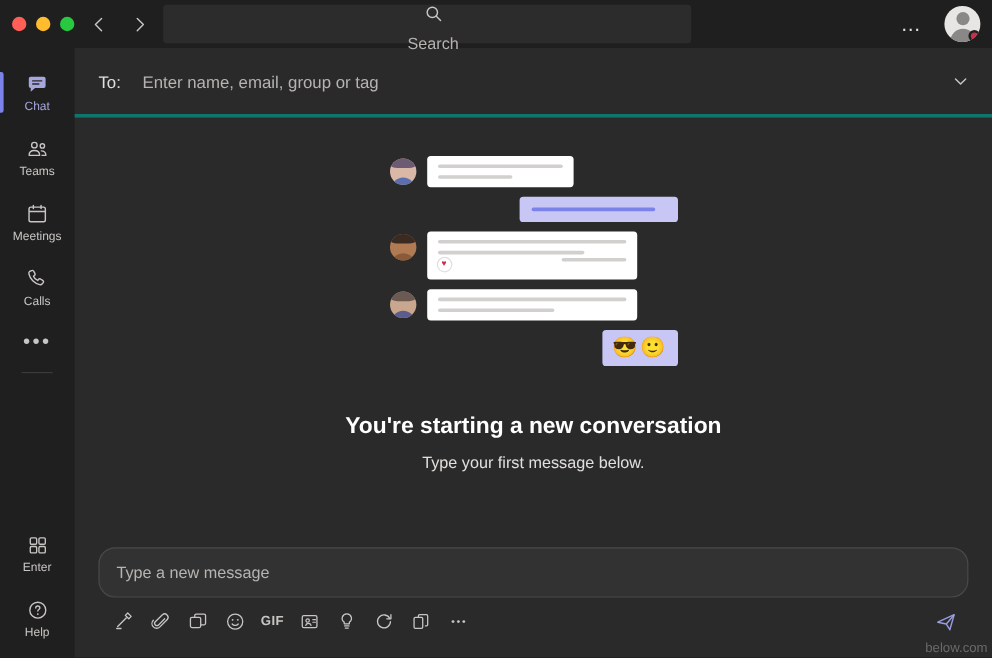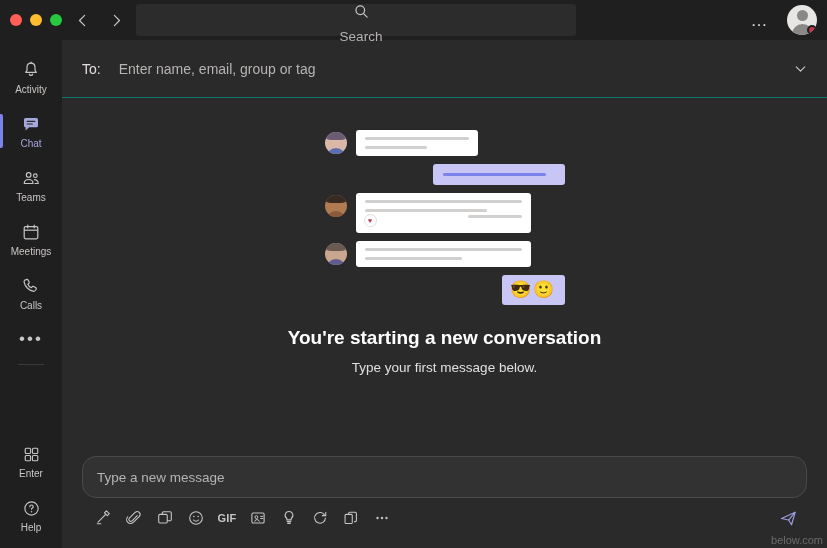--- a/index.html
+++ b/index.html
@@ -178,21 +178,21 @@
     flex-direction: column;
     min-width: 0;
   }
   .tobar {
     height: 58px;
     flex: 0 0 58px;
     background: #2b2a2a;
     display: flex;
     align-items: center;
     padding: 0 18px 0 20px;
-    border-bottom: 1px solid #0f766e;
+    border-bottom: 3px solid #0f766e;
   }
   .tolabel {
     color: #e1dfdd;
     font-size: 14px;
     margin-right: 18px;
   }
   .toinput {
     flex: 1 1 auto;
     color: #b6b4b2;
     font-size: 14px;
@@ -275,20 +275,21 @@
     padding: 5px 8px;
     font-size: 17px;
     line-height: 20px;
     letter-spacing: 2px;
   }
 
   .headline {
     color: #ffffff;
     font-size: 19px;
     font-weight: bold;
+    margin-top: 18px;
   }
   .subline {
     color: #e1dfdd;
     font-size: 13.5px;
     margin-top: 11px;
   }
 
   
   .composer {
     width: 100%;
@@ -378,30 +379,20 @@
         <div class="body"></div>
         <div class="presence"></div>
       </div>
     </div>
   </div>
 
   <div class="body">
 
     <div class="rail">
 
-      <div class="railitem">
-        <span class="railicon">
-          <svg width="20" height="20" viewBox="0 0 20 20">
-              <path d="M10 3.2c-2.4 0-4 1.8-4 4.1v2.9l-1.3 2.1h10.6L14 10.2V7.3c0-2.3-1.6-4.1-4-4.1z" fill="none" stroke="currentColor" stroke-width="1.2" stroke-linejoin="round"></path>
-              <path d="M8.3 14.2a1.8 1.8 0 0 0 3.4 0" fill="none" stroke="currentColor" stroke-width="1.2" stroke-linecap="round"></path>
-              <path d="M10 2.2v1" stroke="currentColor" stroke-width="1.2" stroke-linecap="round"></path>
-            </svg>
-        </span>
-        <span class="lbl">Activity</span>
-      </div>
 
       <div class="railitem active">
         <span class="railicon">
           <svg width="20" height="20" viewBox="0 0 20 20">
               <path d="M3 5.5a1.6 1.6 0 0 1 1.6-1.6h10.8A1.6 1.6 0 0 1 17 5.5v6.2a1.6 1.6 0 0 1-1.6 1.6H8.2L4.6 16.4v-3.1a1.6 1.6 0 0 1-1.6-1.6z" fill="currentColor"></path>
               <path d="M6.2 7.4h7.6M6.2 10h5.2" stroke="#2b2a2a" stroke-width="1.1" stroke-linecap="round"></path>
             </svg>
         </span>
         <span class="lbl">Chat</span>
       </div>

